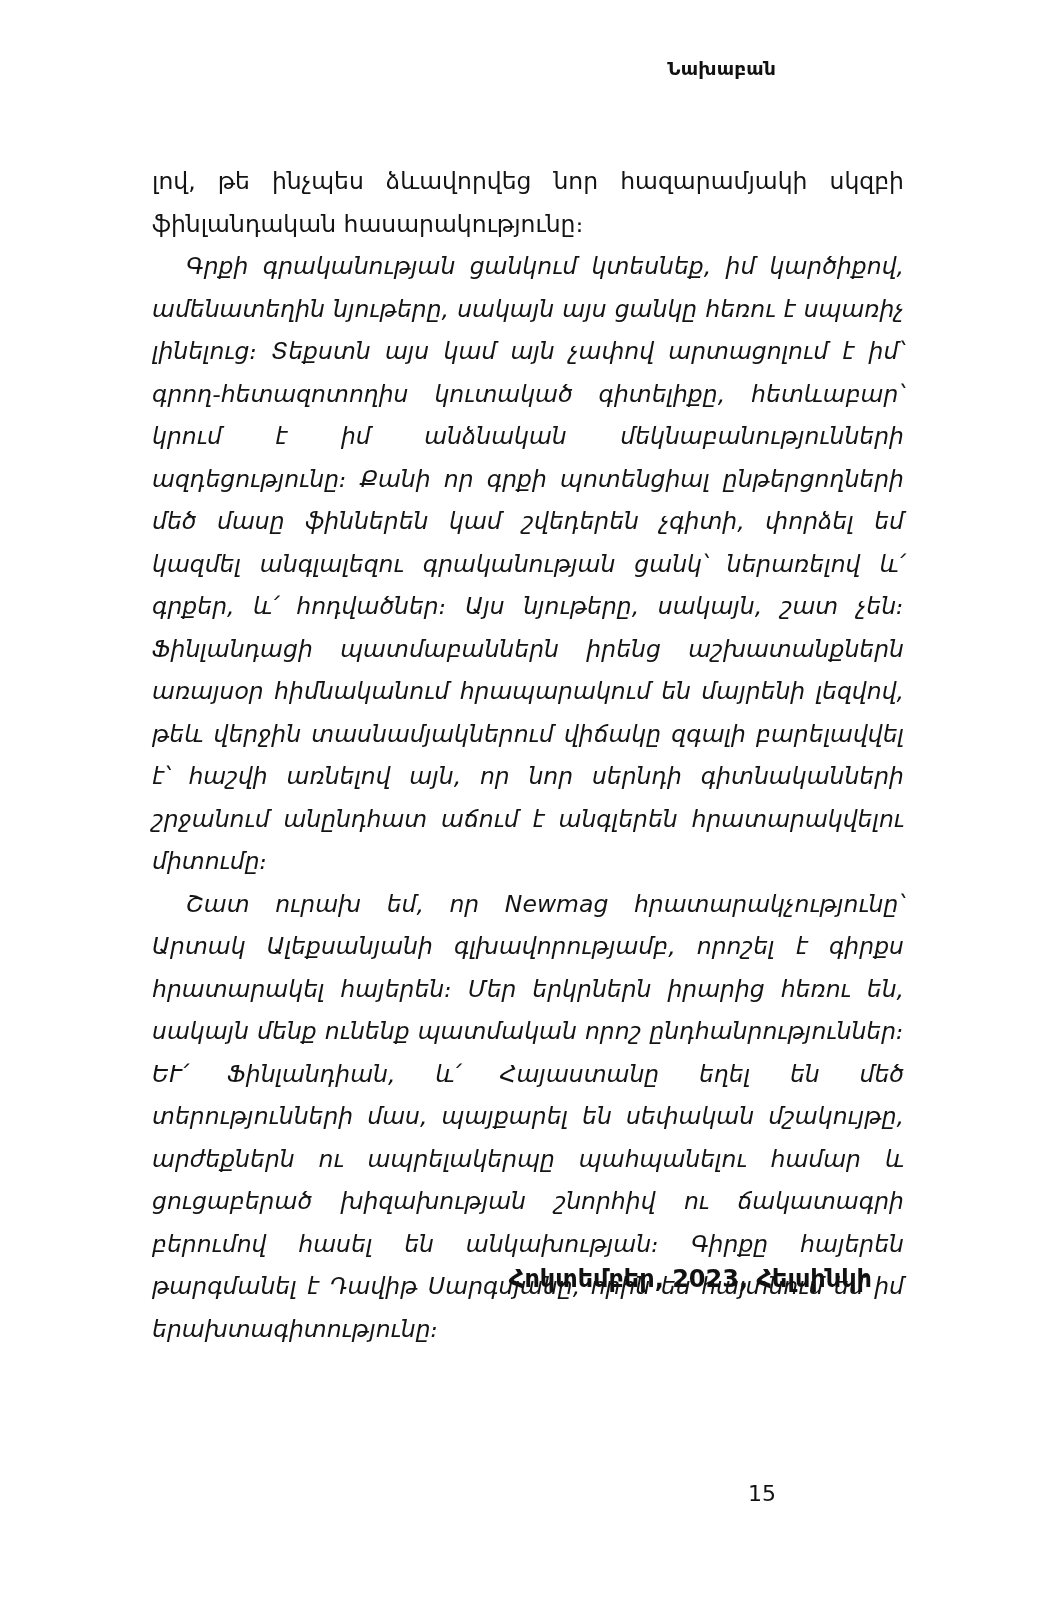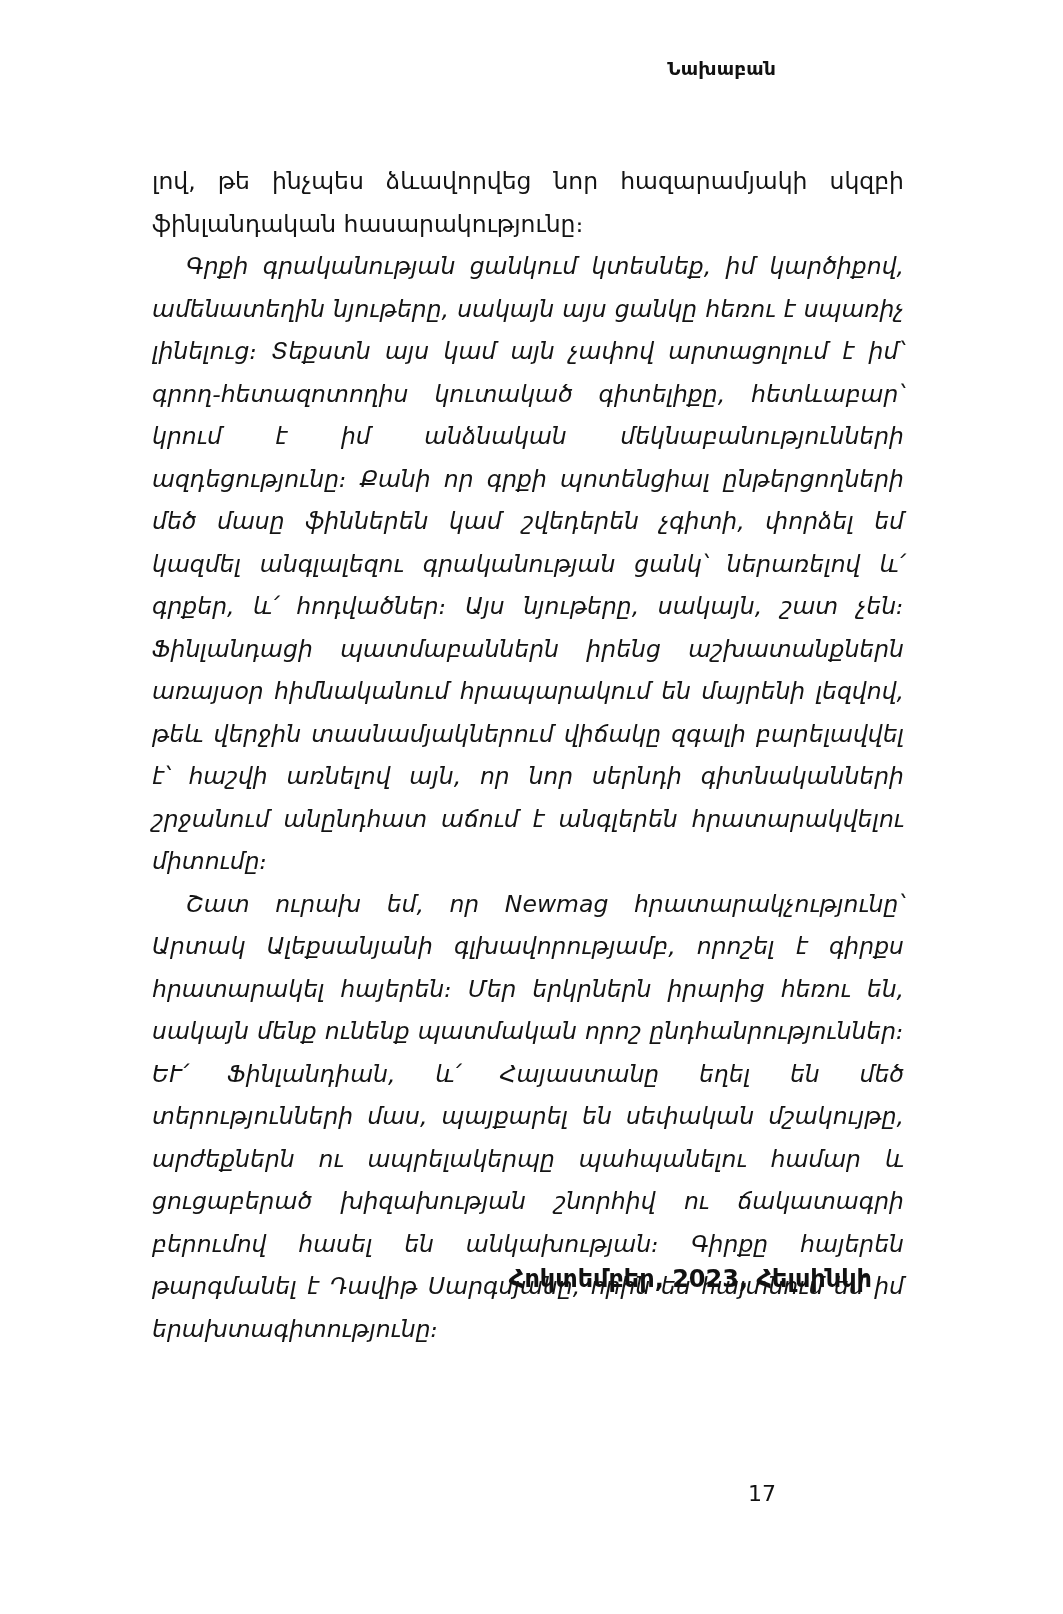--- a/index.html
+++ b/index.html
@@ -88,15 +88,15 @@
   <div class="body-col">
     <p class="para">լով, թե ինչպես ձևավորվեց նոր հազարամյակի սկզբի ֆինլանդական հասարակությունը։</p>
     <p class="para indent">Գրքի գրականության ցանկում կտեսնեք, իմ կարծիքով, ամենատեղին նյութերը, սակայն այս ցանկը հեռու է սպառիչ լինելուց։ Տեքստն այս կամ այն չափով արտացոլում է իմ՝ գրող-հետազոտողիս կուտակած գիտելիքը, հետևաբար՝ կրում է իմ անձնական մեկնաբանությունների ազդեցությունը։ Քանի որ գրքի պոտենցիալ ընթերցողների մեծ մասը ֆիններեն կամ շվեդերեն չգիտի, փորձել եմ կազմել անգլալեզու գրականության ցանկ՝ ներառելով և՛ գրքեր, և՛ հոդվածներ։ Այս նյութերը, սակայն, շատ չեն։ Ֆինլանդացի պատմաբաններն իրենց աշխատանքներն առայսօր հիմնականում հրապարակում են մայրենի լեզվով, թեև վերջին տասնամյակներում վիճակը զգալի բարելավվել է՝ հաշվի առնելով այն, որ նոր սերնդի գիտնականների շրջանում անընդհատ աճում է անգլերեն հրատարակվելու միտումը։</p>
     <p class="para indent">Շատ ուրախ եմ, որ Newmag հրատարակչությունը՝ Արտակ Ալեքսանյանի գլխավորությամբ, որոշել է գիրքս հրատարակել հայերեն։ Մեր երկրներն իրարից հեռու են, սակայն մենք ունենք պատմական որոշ ընդհանրություններ։ ԵՒ՛ Ֆինլանդիան, և՛ Հայաստանը եղել են մեծ տերությունների մաս, պայքարել են սեփական մշակույթը, արժեքներն ու ապրելակերպը պահպանելու համար և ցուցաբերած խիզախության շնորհիվ ու ճակատագրի բերումով հասել են անկախության։ Գիրքը հայերեն թարգմանել է Դավիթ Սարգսյանը, որին ես հայտնում եմ իմ երախտագիտությունը։</p>
   </div>
 
   <div class="signature">
     <div>Հոկտեմբեր, 2023, Հելսինկի</div>
   </div>
 
-  <div class="folio">17</div>
+  <div class="folio">15</div>
 
 </div>
 
 </body></html>

